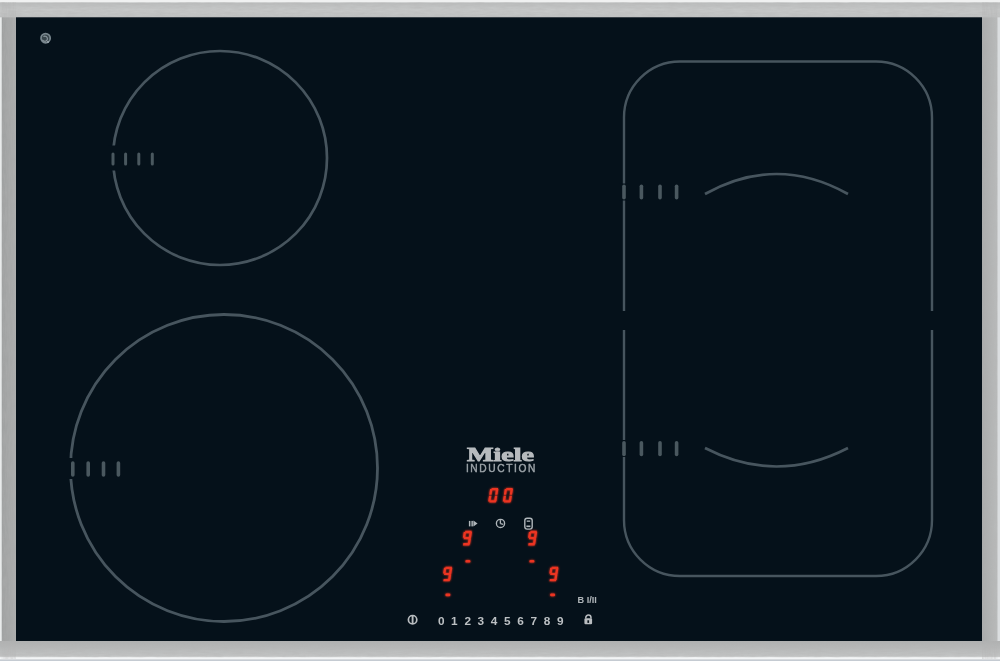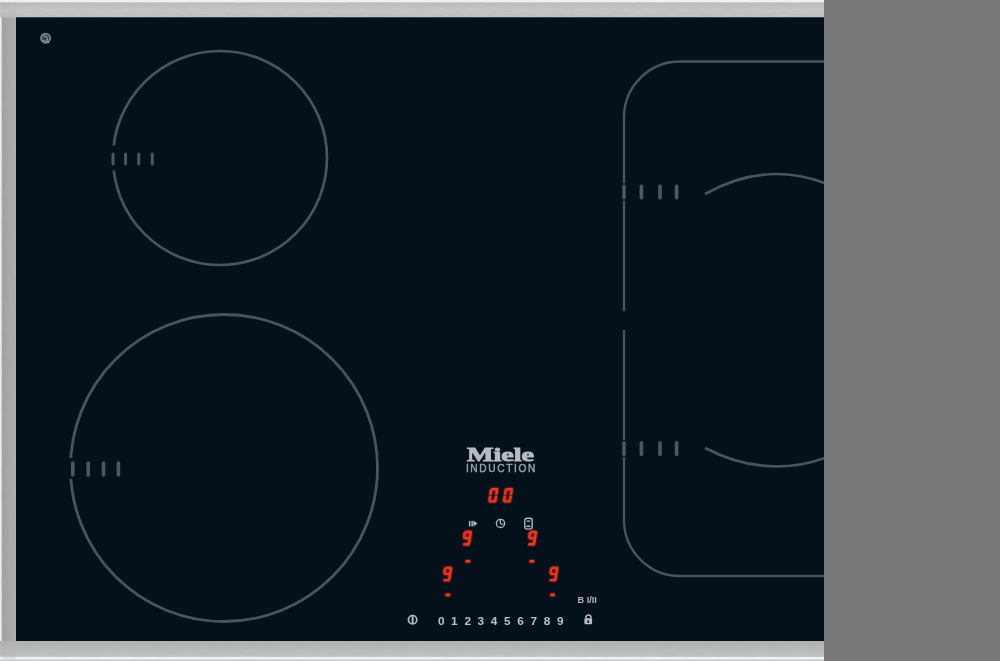--- a/index.html
+++ b/index.html
@@ -1,16 +1,16 @@
 <!DOCTYPE html>
 <html><head>
 <meta charset="utf-8">
 <style>
   html,body{margin:0;padding:0;background:#777;}
-  .stage{position:relative;width:824px;height:661px;overflow:hidden;font-family:"Liberation Sans",sans-serif;}
+  .stage{position:relative;width:1000px;height:661px;overflow:hidden;font-family:"Liberation Sans",sans-serif;}
 </style>
 </head>
 <body>
 <div class="stage">
 <svg width="1000" height="661" viewBox="0 0 1000 661" xmlns="http://www.w3.org/2000/svg">
   <defs>
     <linearGradient id="topface" x1="0" y1="0" x2="0" y2="1">
       <stop offset="0" stop-color="#b6b8b8"></stop>
       <stop offset="0.55" stop-color="#c9cbcb"></stop>
       <stop offset="1" stop-color="#c4c6c6"></stop>

